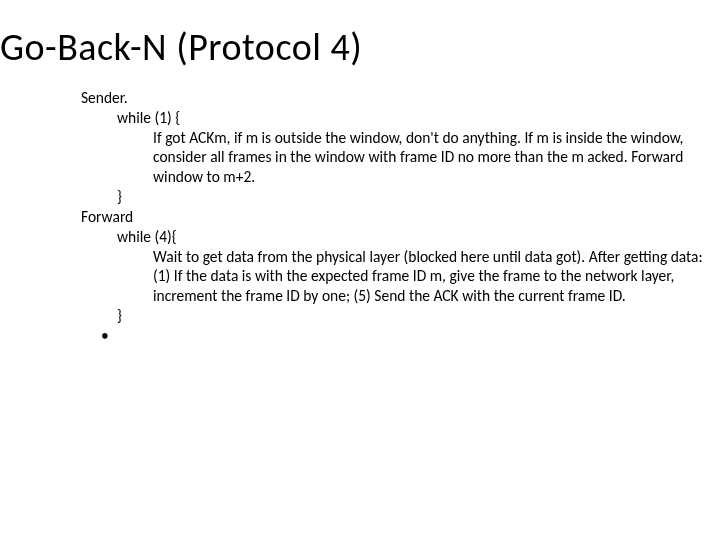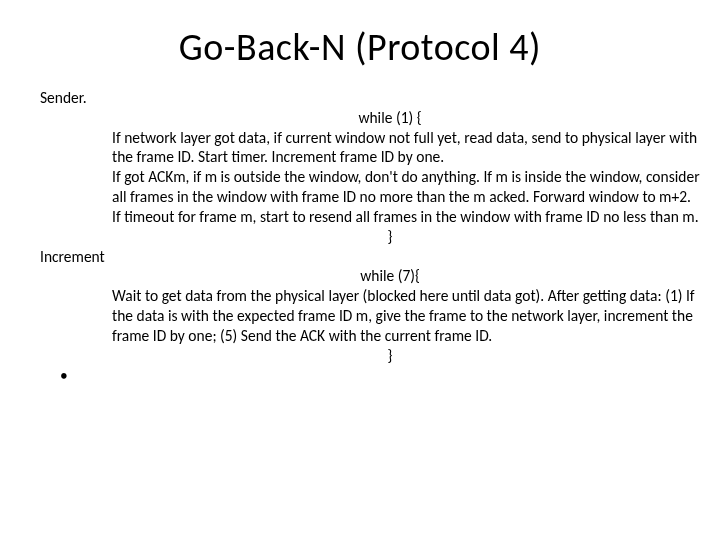--- a/index.html
+++ b/index.html
@@ -14,32 +14,33 @@
   }
   .slide {
     position: relative;
     width: 720px;
     height: 540px;
     box-sizing: border-box;
   }
   .title {
     font-size: 38px;
     font-weight: 400;
-    text-align: center;
+    text-align: left;
     margin-top: 24px;
     margin-bottom: 18px;
     letter-spacing: 0.5px;
   }
   .body {
     font-size: 15.5px;
     line-height: 1.28;
     padding: 0 16px 0 40px;
+    margin-left: 41px;
   }
   .lvl0 { margin-left: 0; }
-  .lvl1 { margin-left: 36px; text-align: center; }
+  .lvl1 { margin-left: 36px; }
   .lvl2 { margin-left: 72px; }
   .note-row {
     position: relative;
     margin-left: 36px;
   }
   .note-row .dot {
     position: absolute;
     left: -16px;
     top: 0;
   }
@@ -48,27 +49,25 @@
 <body>
 
 <div class="slide">
 
   <div class="title">Go-Back-N (Protocol 4)</div>
 
   <div class="body">
 
     <div class="lvl0">Sender.</div>
     <div class="lvl1">while (1) {</div>
-    <div class="lvl2">If network layer got data, if current window not full yet, read data, send to physical layer with the frame ID. Start timer. Increment frame ID by one.</div>
     <div class="lvl2">If got ACKm, if m is outside the window, don't do anything. If m is inside the window, consider all frames in the window with frame ID no more than the m acked. Forward window to m+2.</div>
-    <div class="lvl2">If timeout for frame m, start to resend all frames in the window with frame ID no less than m.</div>
     <div class="lvl1">}</div>
 
-    <div class="lvl0">Increment</div>
-    <div class="lvl1">while (7){</div>
+    <div class="lvl0">Forward</div>
+    <div class="lvl1">while (4){</div>
     <div class="lvl2">Wait to get data from the physical layer (blocked here until data got).  After getting data: (1) If the data is with the expected frame ID m, give the frame to the network layer, increment the frame ID by one; (5)  Send the ACK with the current frame ID.</div>
     <div class="lvl1">}</div>
 
     <div class="note-row">
       <span class="dot">•</span>
     </div>
 
   </div>
 
 </div>

